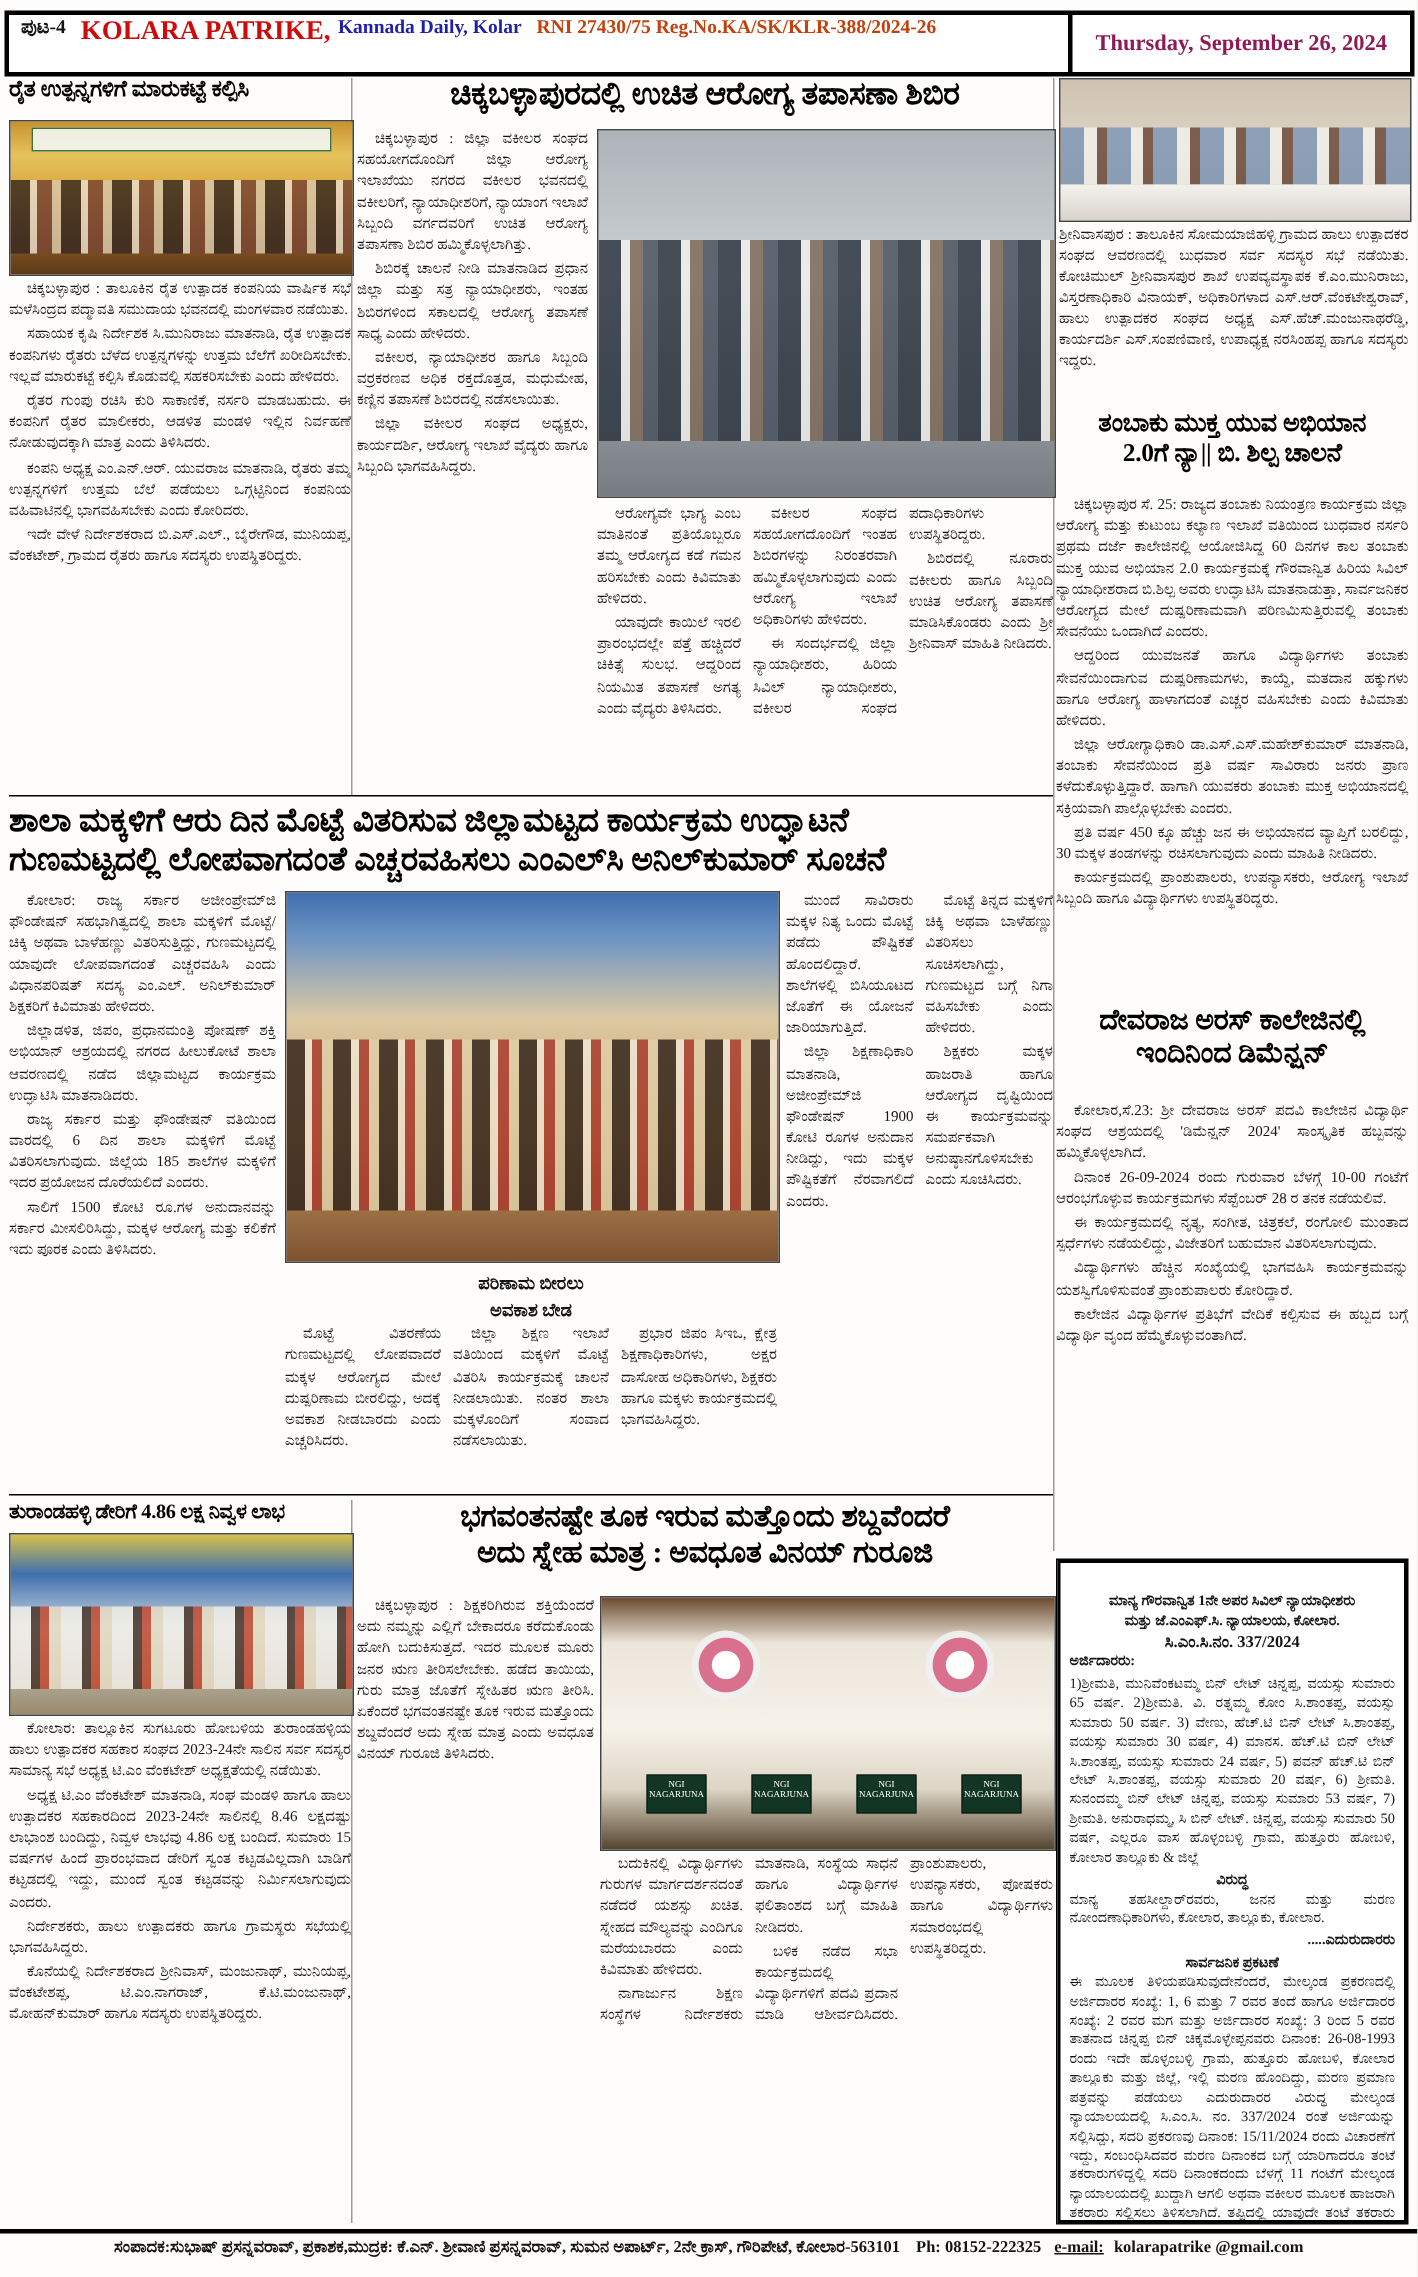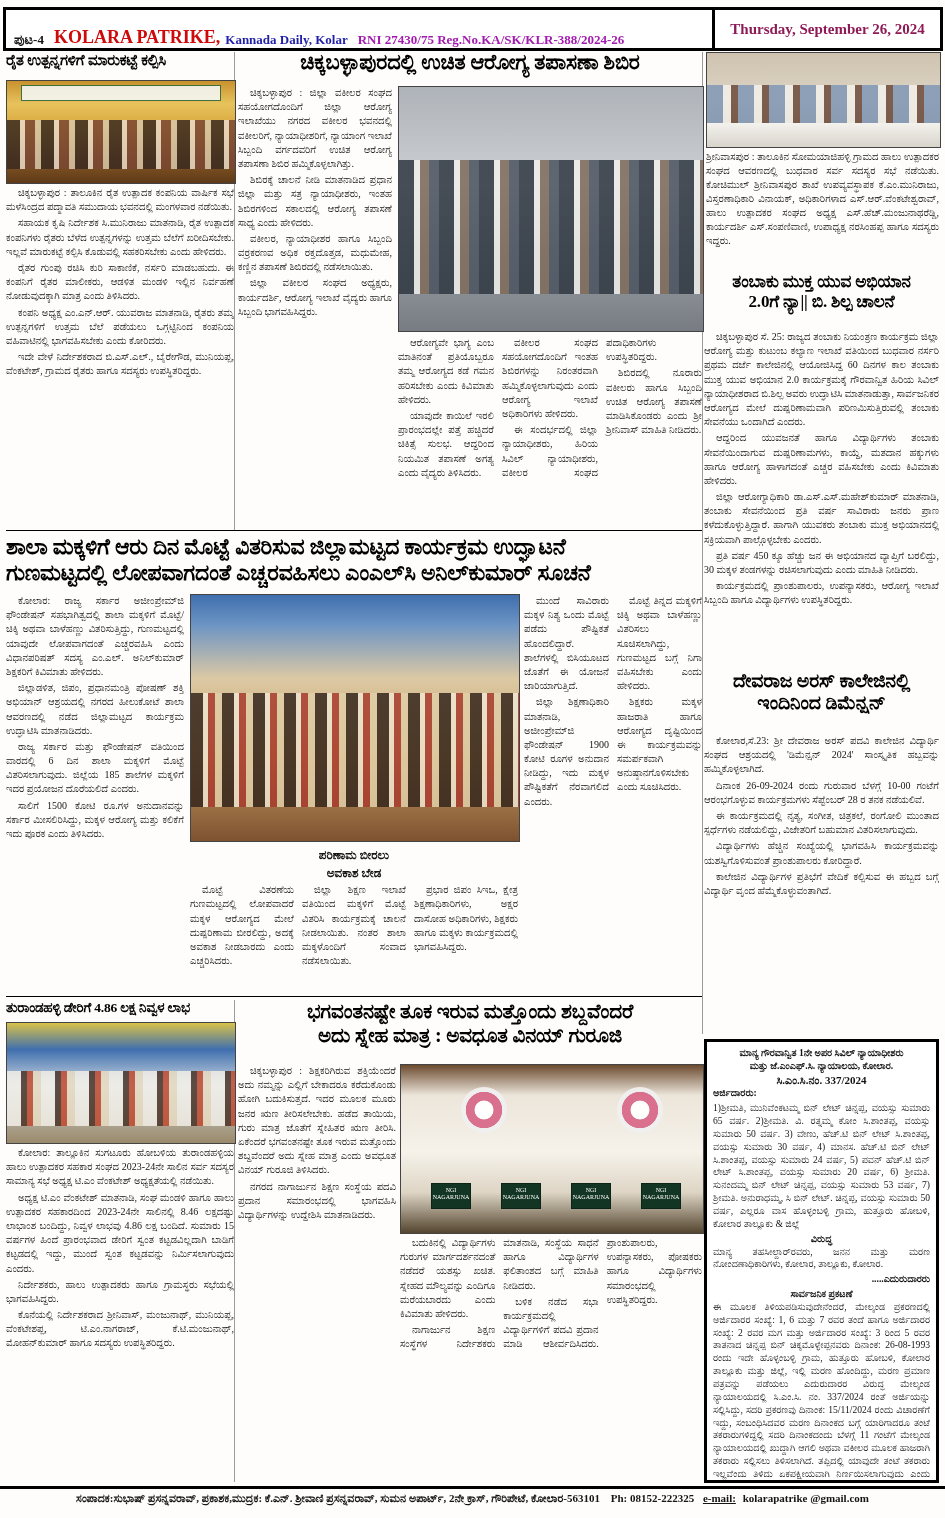--- a/index.html
+++ b/index.html
@@ -1,25 +1,25 @@
 <!DOCTYPE html>
 <html><head>
 <meta charset="utf-8">
 <style>
   html,body{margin:0;padding:0;background:#e8e8e8}
   .page{position:relative;width:945px;height:1518px;background:#fffdfb;margin:0 auto;
         font-family:"Liberation Serif","DejaVu Serif",serif;color:#141414;overflow:hidden}
   .abs{position:absolute;overflow:hidden}
   
   .masthead{left:4px;top:8px;width:934px;height:38px;border:2px solid #000;box-shadow:0 0 0 1px #000;
-            display:flex;align-items:flex-end;background:#fff}
+            display:flex;align-items:flex-start;background:#fff}
   .masthead .pg{font-weight:bold;font-size:13px;margin:0 10px 0 8px;white-space:nowrap}
   .masthead .brand{font-weight:bold;font-size:18px;color:#cf0a0a;white-space:nowrap}
   .masthead .sub{font-weight:bold;font-size:13px;color:#1f1fa8;margin-left:5px;white-space:nowrap}
-  .masthead .rni{font-weight:bold;font-size:13px;color:#a21caf;margin-left:10px;white-space:nowrap}
+  .masthead .rni{font-weight:bold;font-size:13px;color:#c2410c;margin-left:10px;white-space:nowrap}
   .datebox{margin-left:auto;height:100%;width:228px;border-left:3px solid #000;box-sizing:border-box;
            display:flex;align-items:center;justify-content:center;font-weight:bold;font-size:15px;color:#8e1b56;
            background:#fff;white-space:nowrap}
   
   .head{font-weight:bold;line-height:1.18;color:#000;letter-spacing:-.2px}
   .hl-left{text-align:left}.hl-center{text-align:center}
   
   .bt{font-size:10px;line-height:1.42;text-align:justify}
   .bt p{margin:0 0 2px;text-indent:12px}
   .caption{font-size:10px;line-height:1.4;text-align:justify}
@@ -43,21 +43,21 @@
   .banner-strip{position:absolute;left:6%;right:6%;top:4%;height:14%;background:#f4f7f2;border:1px solid #2e6b3e;opacity:.9}
   .table-strip{position:absolute;left:0;right:0;bottom:0;height:26%;background:linear-gradient(180deg,#f4f2ee,#d8d4cc)}
   .rosette{position:absolute;width:46px;height:46px;border-radius:50%;
            background:radial-gradient(circle,#fff 0 28%,#d86a8a 30% 55%,#f0f0f0 57% 75%,#c9566f 77% 100%);opacity:.95}
   .placard{position:absolute;bottom:14%;width:40px;height:26px;background:#123524;border:1px solid #0b2417;
            color:#fff;font-size:6px;text-align:center;line-height:1.1;padding-top:3px;box-sizing:border-box}
   
   .hline{position:absolute;background:#000;height:1px}
   .vline{position:absolute;background:#9a9a9a;width:1px}
   
-  .notice{border:2px solid #000;box-shadow:0 0 0 1px #000;background:#fff;padding:5px 6px;box-sizing:border-box;
+  .notice{border:2px solid #000;box-shadow:0 0 0 1px #000;background:#fff;padding:20px 6px;box-sizing:border-box;
           font-size:9.6px;line-height:1.34;text-align:justify}
   .notice .c{text-align:center;font-weight:bold;text-indent:0;margin:0}
   .notice p{margin:0 0 2px;text-indent:0}
   .notice .tag{text-align:right;font-weight:bold}
   
   .footrule{position:absolute;left:0;top:1486px;width:945px;height:3px;background:#000}
   .footer{left:0;top:1492px;width:945px;height:24px;text-align:center;font-size:11px;font-weight:bold;white-space:nowrap}
   .footer .em{text-decoration:underline}
 </style>
 </head>
@@ -179,21 +179,20 @@
       <p>ನಿರ್ದೇಶಕರು, ಹಾಲು ಉತ್ಪಾದಕರು ಹಾಗೂ ಗ್ರಾಮಸ್ಥರು ಸಭೆಯಲ್ಲಿ ಭಾಗವಹಿಸಿದ್ದರು.</p>
       <p>ಕೊನೆಯಲ್ಲಿ ನಿರ್ದೇಶಕರಾದ ಶ್ರೀನಿವಾಸ್, ಮಂಜುನಾಥ್, ಮುನಿಯಪ್ಪ, ವೆಂಕಟೇಶಪ್ಪ, ಟಿ.ಎಂ.ನಾಗರಾಜ್, ಕೆ.ಟಿ.ಮಂಜುನಾಥ್, ಮೋಹನ್‌ಕುಮಾರ್ ಹಾಗೂ ಸದಸ್ಯರು ಉಪಸ್ಥಿತರಿದ್ದರು.</p>
     </div>
 
   <div class="abs head hl-center" style="left:238px;top:1000px;width:464px;height:58px;font-size:20px">
     <div style="white-space:nowrap">ಭಗವಂತನಷ್ಟೇ ತೂಕ ಇರುವ ಮತ್ತೊಂದು ಶಬ್ದವೆಂದರೆ</div>
     <div style="white-space:nowrap">ಅದು ಸ್ನೇಹ ಮಾತ್ರ : ಅವಧೂತ ವಿನಯ್ ಗುರೂಜಿ</div>
   </div>
   <div class="abs bt" style="left:238px;top:1064px;width:158px;height:418px">
       <p>ಚಿಕ್ಕಬಳ್ಳಾಪುರ : ಶಿಕ್ಷಕರಿಗಿರುವ ಶಕ್ತಿಯೆಂದರೆ ಅದು ನಮ್ಮನ್ನು ಎಲ್ಲಿಗೆ ಬೇಕಾದರೂ ಕರೆದುಕೊಂಡು ಹೋಗಿ ಬದುಕಿಸುತ್ತದೆ. ಇದರ ಮೂಲಕ ಮೂರು ಜನರ ಋಣ ತೀರಿಸಲೇಬೇಕು. ಹಡೆದ ತಾಯಿಯ, ಗುರು ಮಾತ್ರ ಜೊತೆಗೆ ಸ್ನೇಹಿತರ ಋಣ ತೀರಿಸಿ. ಏಕೆಂದರೆ ಭಗವಂತನಷ್ಟೇ ತೂಕ ಇರುವ ಮತ್ತೊಂದು ಶಬ್ದವೆಂದರೆ ಅದು ಸ್ನೇಹ ಮಾತ್ರ ಎಂದು ಅವಧೂತ ವಿನಯ್ ಗುರೂಜಿ ತಿಳಿಸಿದರು.</p>
-      <p>ನಗರದ ನಾಗಾರ್ಜುನ ಶಿಕ್ಷಣ ಸಂಸ್ಥೆಯ ಪದವಿ ಪ್ರದಾನ ಸಮಾರಂಭದಲ್ಲಿ ಭಾಗವಹಿಸಿ ವಿದ್ಯಾರ್ಥಿಗಳನ್ನು ಉದ್ದೇಶಿಸಿ ಮಾತನಾಡಿದರು.</p>
     </div>
   <div class="photo ph-f" style="left:400px;top:1064px;width:302px;height:168px">
     <div class="rosette" style="left:60px;top:22px"></div>
     <div class="rosette" style="right:40px;top:22px"></div>
     <div class="placard" style="left:30px">NGI NAGARJUNA</div>
     <div class="placard" style="left:100px">NGI NAGARJUNA</div>
     <div class="placard" style="left:170px">NGI NAGARJUNA</div>
     <div class="placard" style="left:240px">NGI NAGARJUNA</div>
   </div>
   <div class="abs bt cols3" style="left:400px;top:1236px;width:302px;height:246px">

